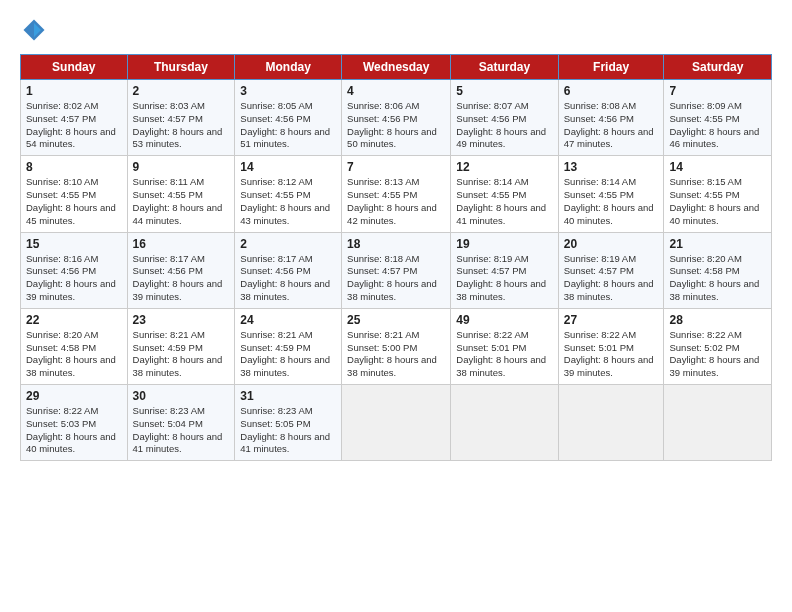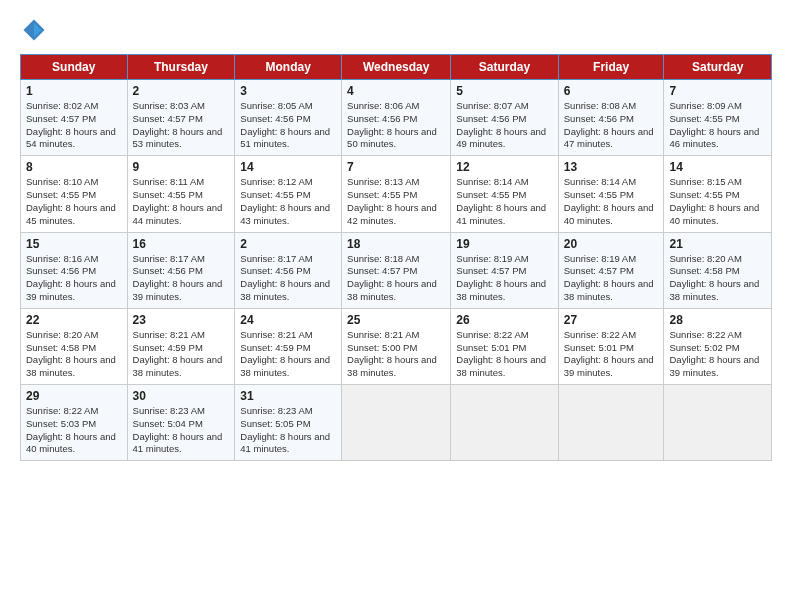--- a/index.html
+++ b/index.html
@@ -155,21 +155,21 @@
           <td><span class="day-num">18</span><span class="day-info">Sunrise: 8:18 AM<br>Sunset: 4:57 PM<br>Daylight: 8 hours and 38 minutes.</span></td>
           <td><span class="day-num">19</span><span class="day-info">Sunrise: 8:19 AM<br>Sunset: 4:57 PM<br>Daylight: 8 hours and 38 minutes.</span></td>
           <td><span class="day-num">20</span><span class="day-info">Sunrise: 8:19 AM<br>Sunset: 4:57 PM<br>Daylight: 8 hours and 38 minutes.</span></td>
           <td><span class="day-num">21</span><span class="day-info">Sunrise: 8:20 AM<br>Sunset: 4:58 PM<br>Daylight: 8 hours and 38 minutes.</span></td>
         </tr>
         <tr>
           <td><span class="day-num">22</span><span class="day-info">Sunrise: 8:20 AM<br>Sunset: 4:58 PM<br>Daylight: 8 hours and 38 minutes.</span></td>
           <td><span class="day-num">23</span><span class="day-info">Sunrise: 8:21 AM<br>Sunset: 4:59 PM<br>Daylight: 8 hours and 38 minutes.</span></td>
           <td><span class="day-num">24</span><span class="day-info">Sunrise: 8:21 AM<br>Sunset: 4:59 PM<br>Daylight: 8 hours and 38 minutes.</span></td>
           <td><span class="day-num">25</span><span class="day-info">Sunrise: 8:21 AM<br>Sunset: 5:00 PM<br>Daylight: 8 hours and 38 minutes.</span></td>
-          <td><span class="day-num">26</span><span class="day-info">Sunrise: 8:22 AM<br>Sunset: 5:01 PM<br>Daylight: 8 hours and 38 minutes.</span></td>
+          <td><span class="day-num">49</span><span class="day-info">Sunrise: 8:22 AM<br>Sunset: 5:01 PM<br>Daylight: 8 hours and 38 minutes.</span></td>
           <td><span class="day-num">27</span><span class="day-info">Sunrise: 8:22 AM<br>Sunset: 5:01 PM<br>Daylight: 8 hours and 39 minutes.</span></td>
           <td><span class="day-num">28</span><span class="day-info">Sunrise: 8:22 AM<br>Sunset: 5:02 PM<br>Daylight: 8 hours and 39 minutes.</span></td>
         </tr>
         <tr>
           <td><span class="day-num">29</span><span class="day-info">Sunrise: 8:22 AM<br>Sunset: 5:03 PM<br>Daylight: 8 hours and 40 minutes.</span></td>
           <td><span class="day-num">30</span><span class="day-info">Sunrise: 8:23 AM<br>Sunset: 5:04 PM<br>Daylight: 8 hours and 41 minutes.</span></td>
           <td><span class="day-num">31</span><span class="day-info">Sunrise: 8:23 AM<br>Sunset: 5:05 PM<br>Daylight: 8 hours and 41 minutes.</span></td>
           <td class="empty-cell"></td>
           <td class="empty-cell"></td>
           <td class="empty-cell"></td>

